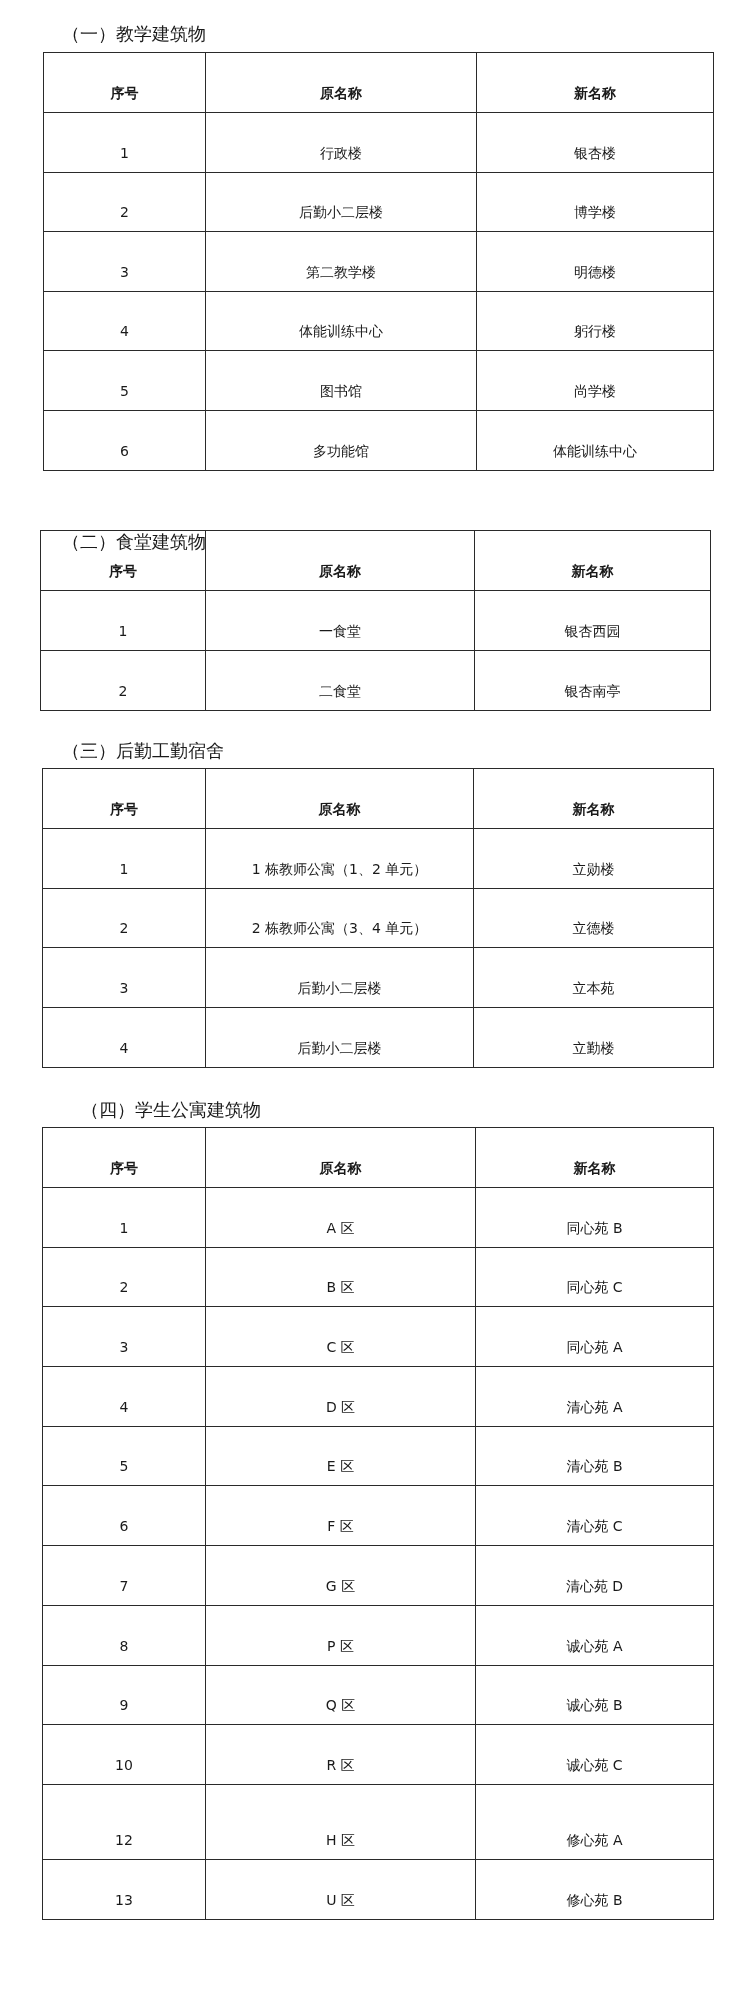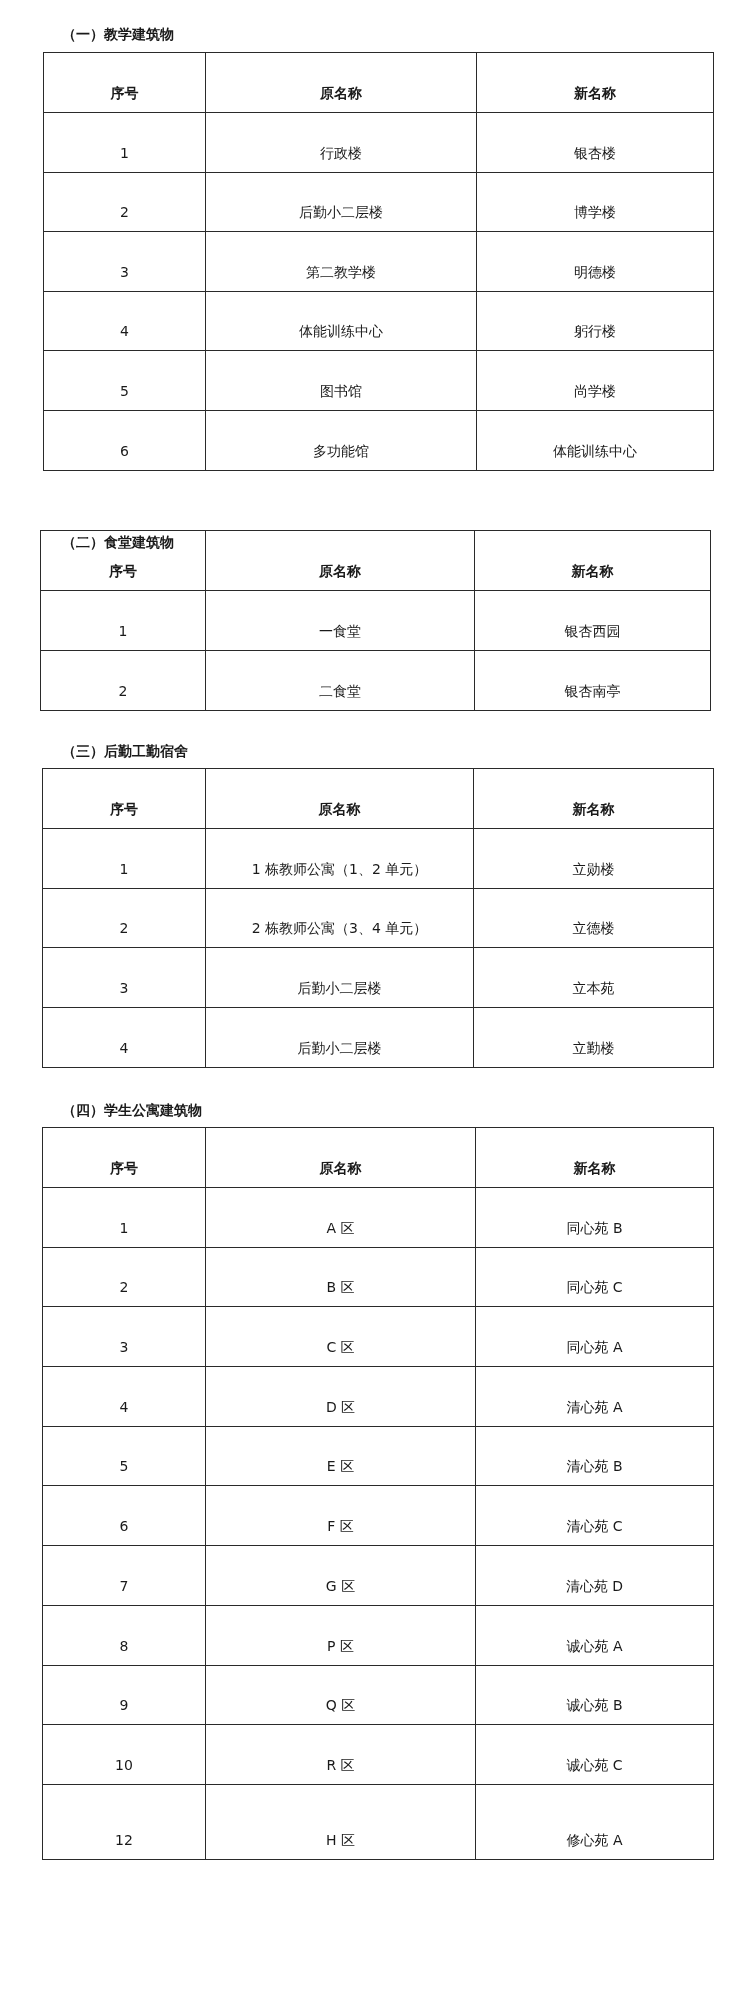--- a/index.html
+++ b/index.html
@@ -11,22 +11,22 @@
       width: 748px;
       height: 1991px;
       position: relative;
       font-family: "DejaVu Sans", "Liberation Sans", sans-serif;
       color: #111111;
       overflow: hidden;
     }
     .section-title {
       position: absolute;
       left: 62px;
-      font-size: 14px;
-      font-weight: bold;
+      font-size: 18px;
+      font-weight: normal;
       color: #1a1a1a;
       white-space: nowrap;
       line-height: 18px;
     }
     table.name-table {
       position: absolute;
       border-collapse: collapse;
       table-layout: fixed;
     }
     table.name-table td, table.name-table th {
@@ -151,21 +151,21 @@
     <td><span>立本苑</span></td>
   </tr>
   <tr style="height:60px">
     <td><span>4</span></td>
     <td><span>后勤小二层楼</span></td>
     <td><span>立勤楼</span></td>
   </tr>
 </tbody>
   </table>
 
-<div class="section-title" style="top:1101px;">（四）学生公寓建筑物</div>
+<div class="section-title" style="top:1101px;margin-left:19px;">（四）学生公寓建筑物</div>
 <table class="name-table" style="left:42px; top:1127px; width:671px;">
   <colgroup>
       <col style="width:163px">
       <col style="width:270px">
       <col style="width:238px">
     </colgroup>
   <tbody>
       <tr style="height:60px">
     <th><span>序号</span></th>
     <th><span>原名称</span></th>
@@ -219,14 +219,19 @@
   <tr style="height:59.7px">
     <td><span>10</span></td>
     <td><span>R 区</span></td>
     <td><span>诚心苑 C</span></td>
   </tr>
   <tr style="height:75px">
     <td><span>12</span></td>
     <td><span>H 区</span></td>
     <td><span>修心苑 A</span></td>
   </tr>
+  <tr style="height:59.7px">
+    <td><span>13</span></td>
+    <td><span>U 区</span></td>
+    <td><span>修心苑 B</span></td>
+  </tr>
 </tbody>
   </table>
 
 </body></html>

